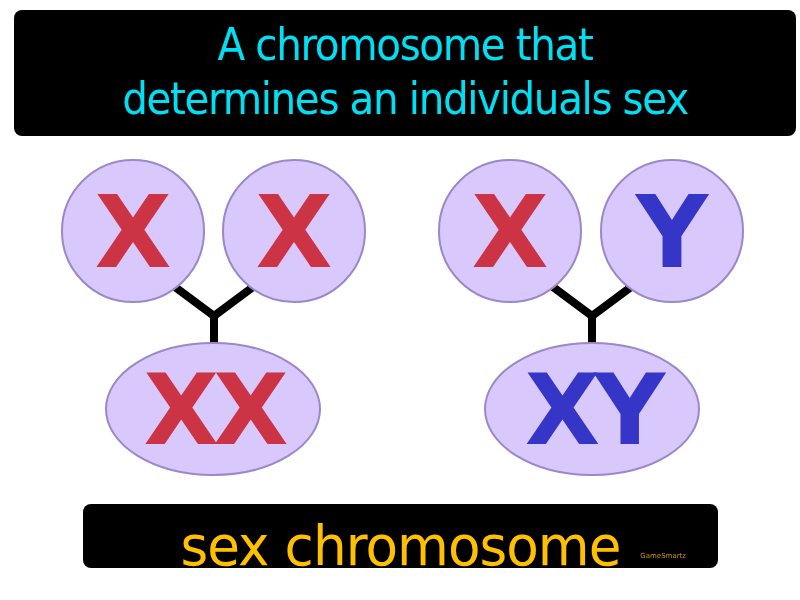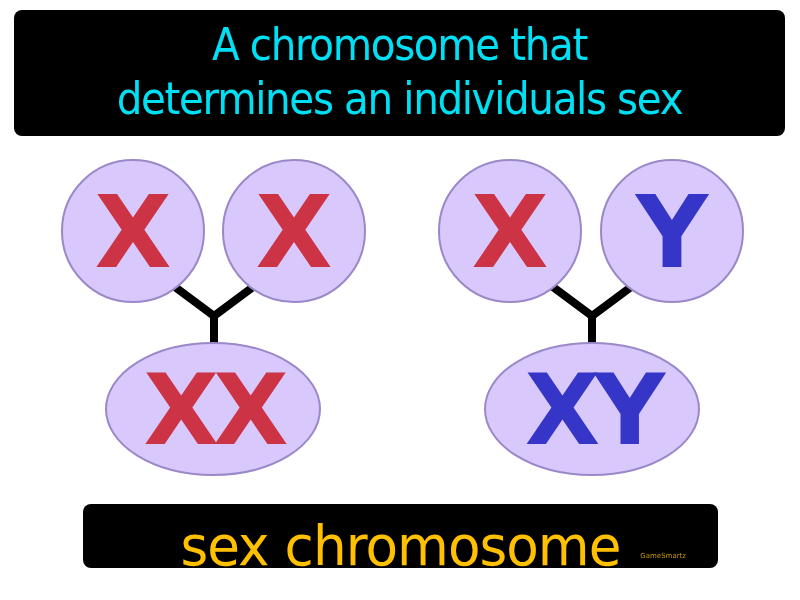--- a/index.html
+++ b/index.html
@@ -1,17 +1,17 @@
 <!DOCTYPE html>
 <html><head>
 <meta charset="utf-8">
 <style>
   html, body { margin:0; padding:0; background:#ffffff; }
   body { width:800px; height:600px; position:relative; overflow:hidden; font-family:"DejaVu Sans", "Liberation Sans", sans-serif; }
-  .top-box { position:absolute; left:14px; top:10px; width:771px; height:126px; background:#000; border-radius:8px; }
+  .top-box { position:absolute; left:14px; top:10px; width:771px; height:126px; background:#000; border-radius:8px;padding-left:11px; }
   .top-text { position:absolute; left:0; top:8px; width:100%; text-align:center; color:#00e0f5; font-family:"DejaVu Sans", sans-serif; font-size:44px; line-height:54px; letter-spacing:-1.5px; transform:scaleX(0.92); transform-origin:center; }
   .bot-box { position:absolute; left:83px; top:504px; width:635px; height:64px; background:#000; border-radius:8px; }
   .bot-text { position:absolute; left:0; top:8px; width:100%; text-align:center; color:#ffc000; font-family:"DejaVu Sans", sans-serif; font-size:56px; line-height:68px; letter-spacing:-1px; transform:scaleX(0.95); transform-origin:center; }
   .brand { position:absolute; right:32px; bottom:8px; color:#c89a00; font-size:7px; font-family:"DejaVu Sans", sans-serif; }
   svg.diagram { position:absolute; left:0; top:0; }
   .glyph { font-family:"DejaVu Sans", "Liberation Sans", sans-serif; font-weight:bold; }
 </style>
 </head>
 <body>
 

